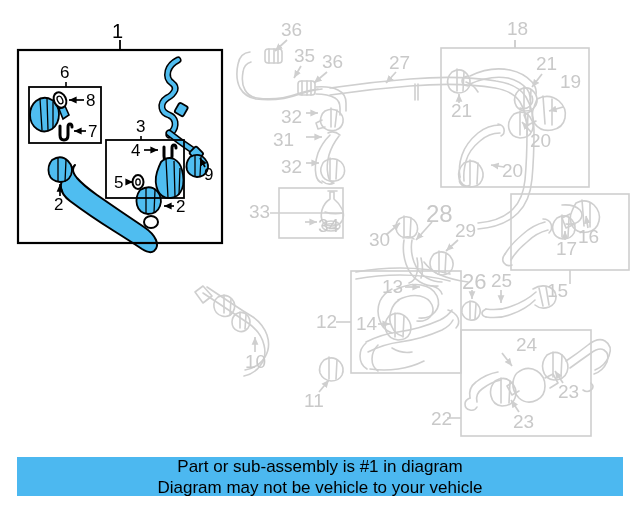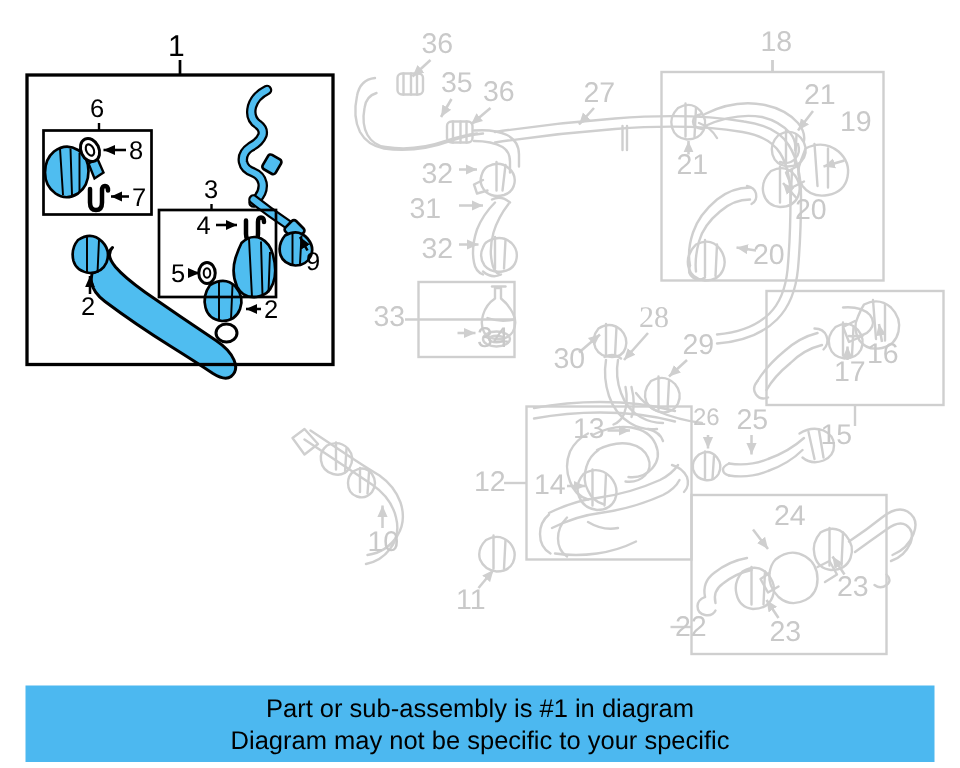--- a/index.html
+++ b/index.html
@@ -33,21 +33,21 @@
     color: #c9c9c9;
   }
   .label.dark {
     color: #000000;
   }
   .banner {
     position: absolute;
     left: 17px;
     top: 457px;
     width: 606px;
-    height: 51px;
+    height: 39px;
     background: #4cb8f0;
     display: flex;
     flex-direction: column;
     align-items: center;
     justify-content: center;
   }
   .banner-line {
     color: #000000;
     font-size: 17px;
     font-family: "Liberation Sans", sans-serif;
@@ -420,35 +420,35 @@
   <div class="label gray" style="left:451px; top:101px; font-size:19px;">21</div>
   <div class="label gray" style="left:560px; top:72px;  font-size:19px;">19</div>
   <div class="label gray" style="left:530px; top:131px; font-size:19px;">20</div>
   <div class="label gray" style="left:502px; top:161px; font-size:19px;">20</div>
   <div class="label gray" style="left:281px; top:107px; font-size:19px;">32</div>
   <div class="label gray" style="left:273px; top:130px; font-size:19px;">31</div>
   <div class="label gray" style="left:281px; top:157px; font-size:19px;">32</div>
   <div class="label gray" style="left:249px; top:202px; font-size:19px;">33</div>
   <div class="label gray" style="left:282px; top:216px; font-size:19px;margin-left:36px;">34</div>
   <div class="label gray" style="left:369px; top:230px; font-size:19px;">30</div>
-  <div class="label gray" style="left:426px; top:202px; font-size:20px;font-family:Liberation Serif, serif;">28</div>
+  <div class="label gray" style="left:426px; top:202px; font-size:24px;">28</div>
   <div class="label gray" style="left:455px; top:221px; font-size:19px;">29</div>
   <div class="label gray" style="left:245px; top:352px; font-size:19px;">10</div>
   <div class="label gray" style="left:304px; top:391px; font-size:19px;">11</div>
   <div class="label gray" style="left:316px; top:312px; font-size:19px;">12</div>
   <div class="label gray" style="left:382px; top:277px; font-size:19px;">13</div>
   <div class="label gray" style="left:356px; top:314px; font-size:19px;">14</div>
-  <div class="label gray" style="left:462px; top:271px; font-size:16px;">26</div>
+  <div class="label gray" style="left:462px; top:271px; font-size:22px;">26</div>
   <div class="label gray" style="left:491px; top:271px; font-size:19px;">25</div>
   <div class="label gray" style="left:547px; top:281px; font-size:19px;">15</div>
   <div class="label gray" style="left:556px; top:239px; font-size:19px;">17</div>
   <div class="label gray" style="left:578px; top:227px; font-size:19px;">16</div>
   <div class="label gray" style="left:490px; top:335px; font-size:19px;margin-left:26px;">24</div>
   <div class="label gray" style="left:558px; top:382px; font-size:19px;">23</div>
   <div class="label gray" style="left:513px; top:412px; font-size:19px;">23</div>
-  <div class="label gray" style="left:431px; top:409px; font-size:19px;margin-left:19px;">22</div>
+  <div class="label gray" style="left:431px; top:409px; font-size:19px;">22</div>
 
   <div class="banner">
     <div class="banner-line">Part or sub-assembly is #1 in diagram</div>
-    <div class="banner-line">Diagram may not be specific to your specific</div>
+    <div class="banner-line">Diagram may not be vehicle to your vehicle</div>
   </div>
 
 </div>
 
 </body></html>

